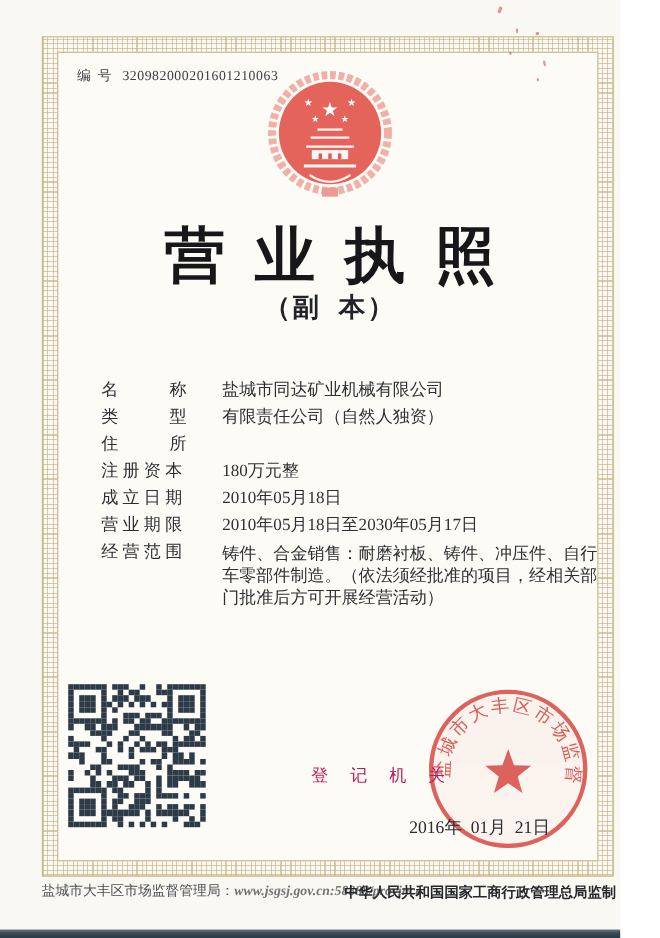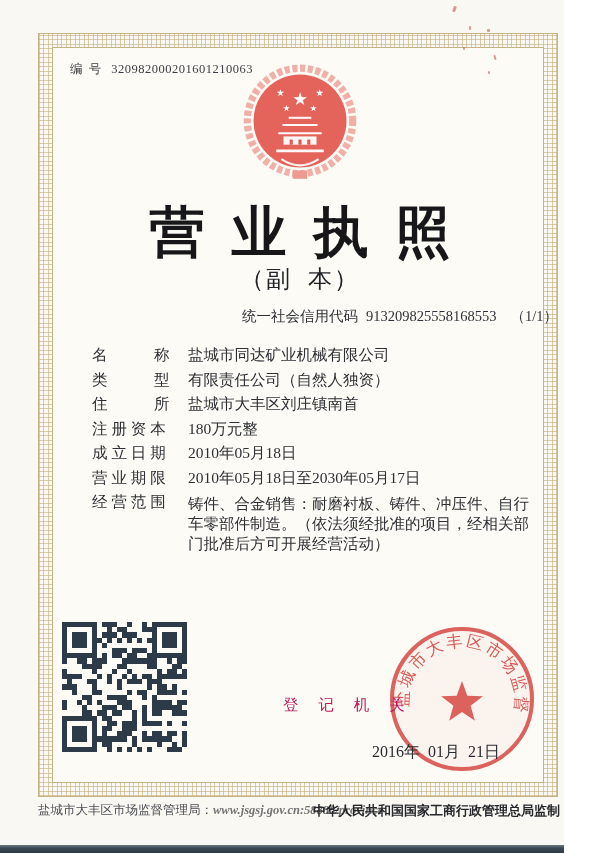--- a/index.html
+++ b/index.html
@@ -30,29 +30,29 @@
   
   .title{
     position:absolute; left:0; top:186px; width:600px; text-align:center; z-index:5;
     font-family:"DejaVu Sans","Liberation Sans",sans-serif;
     font-weight:900; font-size:55px; letter-spacing:27px; text-indent:27px;
     color:#17171a;
     margin-top:10px;
   }
   .subtitle{
     position:absolute; left:0; top:263px; width:600px; text-align:center; z-index:5;
-    font-size:24px; font-weight:400; letter-spacing:2px; color:#222329;
+    font-size:24px; font-weight:700; letter-spacing:2px; color:#222329;
   }
   .credit-line{position:absolute; left:242px; top:307px; font-size:14.5px; color:#303138; z-index:5;}
   .credit-line .code{margin-left:8px;}
   .credit-line .pg{margin-left:14px;}
   
   .fields{position:absolute; left:92px; top:347px; z-index:5;}
   .frow{display:flex; align-items:flex-start; margin-bottom:8.5px;}
-  .flabel{width:82px; flex:0 0 82px; margin-right:14px; font-size:15.5px; line-height:16px; color:#2e2f35; white-space:pre;}
+  .flabel{width:82px; flex:0 0 82px; margin-right:28px; font-size:15.5px; line-height:16px; color:#2e2f35; white-space:pre;}
   .fvalue{width:352px; font-size:15.5px; line-height:16px; color:#2e2f35;}
   .frow.multiline .fvalue{line-height:20px;}
   
   .qr{position:absolute; left:62px; top:622px; width:125px; height:130px; z-index:5;
       display:grid; grid-template-columns:repeat(25,1fr); grid-template-rows:repeat(25,1fr);}
   .qd{background:#2d3b49;}
   
   .reg-label{position:absolute; left:283px; top:695px; font-size:15.5px; letter-spacing:8px; color:#be185d; z-index:6;}
   .seal{position:absolute; left:386px; top:623px; z-index:5;}
   .issue-date{position:absolute; left:372px; top:742px; font-size:16px; color:#2b2c32; z-index:6;text-align:right;}
@@ -107,36 +107,32 @@
       <rect x="58.5" y="73" width="3" height="5"></rect>
       <rect x="67" y="73" width="3" height="5"></rect>
     </g>
     <path d="M37,84 h46" stroke="#ffffff" stroke-width="2.5" fill="none" opacity="0.95"></path>
     <path d="M42,92 q18,12 36,0" stroke="#ffffff" stroke-width="2" fill="none" opacity="0.9"></path>
   </svg>
 
   <div class="title">营业执照</div>
   <div class="subtitle pre">（副  本）</div>
 
-  <div class="credit-line">
-    <span>统一社会信用代码</span><span class="code">913209825558168553</span><span class="pg">（1/1）</span>
-  </div>
 
   <div class="fields">
     <div class="frow">
       <div class="flabel">名　　　称</div>
       <div class="fvalue">盐城市同达矿业机械有限公司</div>
     </div>
     <div class="frow">
       <div class="flabel">类　　　型</div>
       <div class="fvalue">有限责任公司（自然人独资）</div>
     </div>
     <div class="frow">
       <div class="flabel">住　　　所</div>
-      <div class="fvalue">盐城市大丰区刘庄镇南首</div>
     </div>
     <div class="frow">
       <div class="flabel">注 册 资 本</div>
       <div class="fvalue">180万元整</div>
     </div>
     <div class="frow">
       <div class="flabel">成 立 日 期</div>
       <div class="fvalue">2010年05月18日</div>
     </div>
     <div class="frow">

